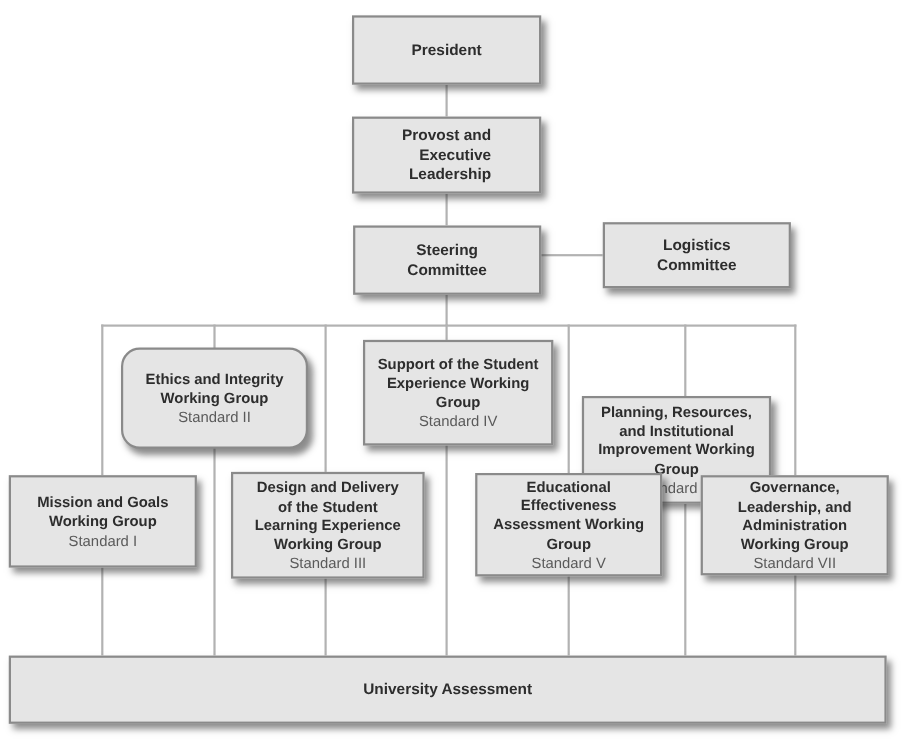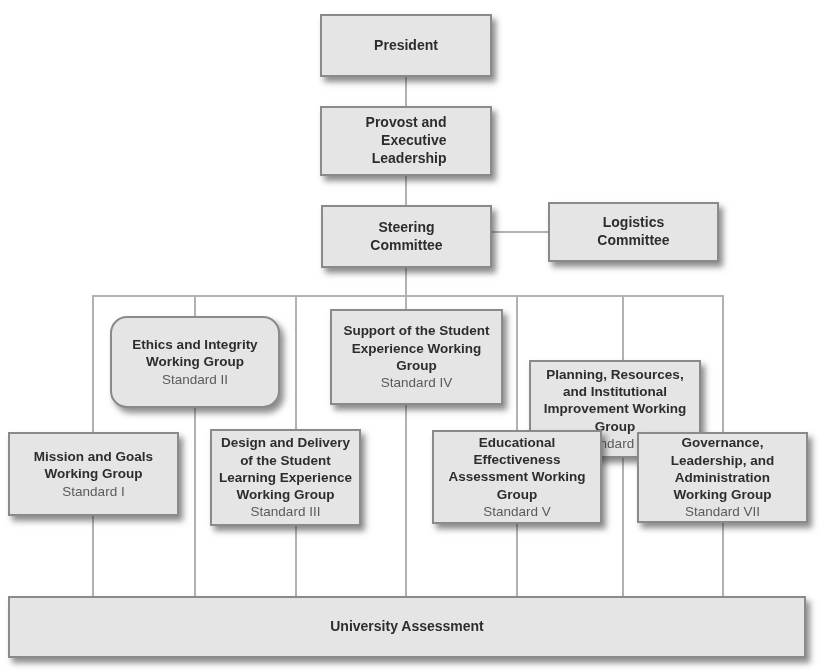--- a/index.html
+++ b/index.html
@@ -110,21 +110,21 @@
 Group</div>
     <div class="node-standard">Standard VI</div>
   </div>
 
   <div class="node" style="left:8px; top:432px; width:171px; height:84px;">
     <div class="node-title">Mission and Goals
 Working Group</div>
     <div class="node-standard">Standard I</div>
   </div>
 
-  <div class="node" style="left:210px; top:429px; width:151px; height:97px;">
+  <div class="node" style="left:210px; top:429px; width:176px; height:97px;">
     <div class="node-title">Design and Delivery
 of the Student
 Learning Experience
 Working Group</div>
     <div class="node-standard">Standard III</div>
   </div>
 
   <div class="node" style="left:432px; top:430px; width:170px; height:94px;">
     <div class="node-title">Educational
 Effectiveness

